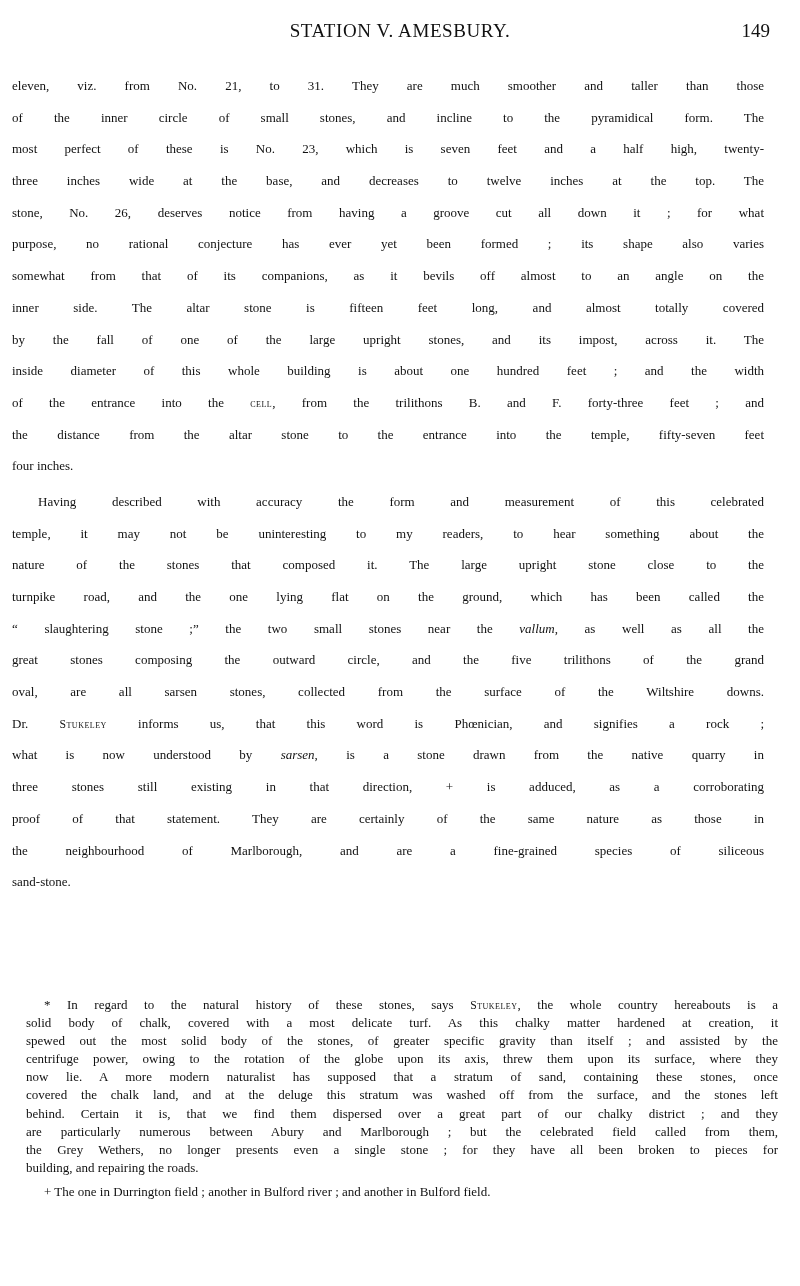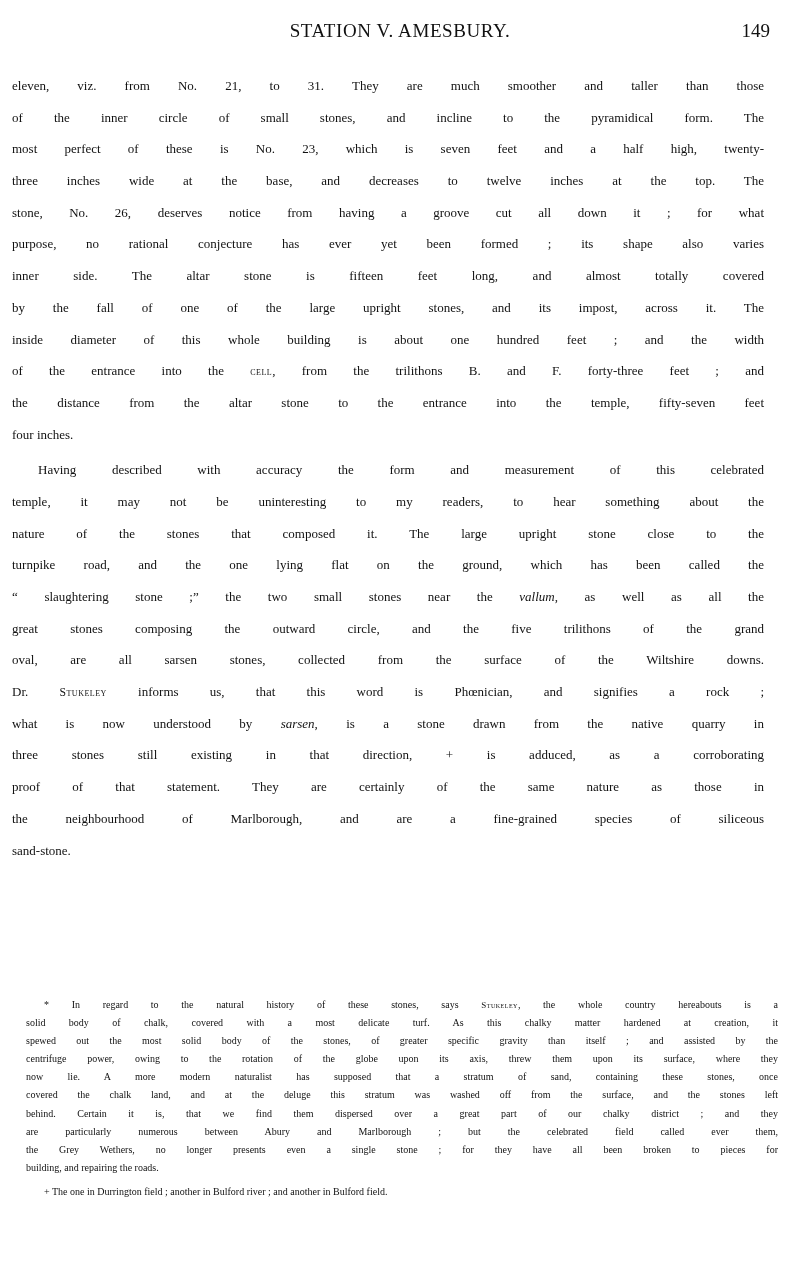--- a/index.html
+++ b/index.html
@@ -26,21 +26,21 @@
     height: 31.7px; line-height: 31.7px; white-space: nowrap;
     text-align: justify; text-align-last: justify;
   }
   .line.last { text-align-last: left; }
   .line.indent { padding-left: 26px; }
   .para-gap { height: 4px; }
   .sc { font-variant: small-caps; font-size: 0.9em; letter-spacing: 0.5px; margin-top: 28px; }
   .it { font-style: italic; margin-top: 44px; }
   .footnotes {
     position: absolute; left: 26px; width: 752px; top: 996px;
-    font-size: 10px;
+    font-size: 13px;
   }
   .fline {
     height: 18.1px; line-height: 18.1px; white-space: nowrap;
     text-align: justify; text-align-last: justify;
   }
   .fline.last { text-align-last: left; }
   .fline.indent { padding-left: 18px; }
   .fgap { height: 6px; }
 </style>
 </head>
@@ -52,20 +52,21 @@
 </div>
 
 <div class="body-text" id="body-text">
     <div>
       <div class="line">eleven, viz. from No. 21, to 31.  They are much smoother and taller than those</div>
       <div class="line">of the inner circle of small stones, and incline to the pyramidical form.  The</div>
       <div class="line">most perfect of these is No. 23, which is seven feet and a half high, twenty-</div>
       <div class="line">three inches wide at the base, and decreases to twelve inches at the top.  The</div>
       <div class="line">stone, No. 26, deserves notice from having a groove cut all down it ; for what</div>
       <div class="line">purpose, no rational conjecture has ever yet been formed ; its shape also varies</div>
+      <div class="line">somewhat from that of its companions, as it bevils off almost to an angle on the</div>
       <div class="line">inner side.  The altar stone is fifteen feet long, and almost totally covered</div>
       <div class="line">by the fall of one of the large upright stones, and its impost, across it.  The</div>
       <div class="line">inside diameter of this whole building is about one hundred feet ;  and the width</div>
       <div class="line"><span>of the entrance into the </span><span class="sc">cell</span><span>, from the trilithons B. and F. forty-three feet ;  and</span></div>
       <div class="line">the distance from the altar stone to the entrance into the temple, fifty-seven feet</div>
       <div class="line last">four inches.</div>
     </div>
     <div class="para-gap"></div>
     <div>
       <div class="line indent">Having described with accuracy the form and measurement of this celebrated</div>
@@ -85,21 +86,21 @@
   </div>
 <div class="footnotes" id="footnotes">
     <div>
       <div class="fline indent"><span>* In regard to the natural history of these stones, says </span><span class="sc">Stukeley</span><span>, the whole country hereabouts is a</span></div>
       <div class="fline">solid body of chalk, covered with a most delicate turf.  As this chalky matter hardened at creation, it</div>
       <div class="fline">spewed out the most solid body of the stones, of greater specific gravity than itself ; and assisted by the</div>
       <div class="fline">centrifuge power, owing to the rotation of the globe upon its axis, threw them upon its surface, where they</div>
       <div class="fline">now lie.  A more modern naturalist has supposed that a stratum of sand, containing these stones, once</div>
       <div class="fline">covered the chalk land, and at the deluge this stratum was washed off from the surface, and the stones left</div>
       <div class="fline">behind.  Certain it is, that we find them dispersed over a great part of our chalky district ; and they</div>
-      <div class="fline">are particularly numerous between Abury and Marlborough ; but the celebrated field called ever them,</div>
+      <div class="fline">are particularly numerous between Abury and Marlborough ; but the celebrated field called from them,</div>
       <div class="fline">the Grey Wethers, no longer presents even a single stone ; for they have all been broken to pieces for</div>
       <div class="fline last">building, and repairing the roads.</div>
     </div>
     <div class="fgap"></div>
     <div>
       <div class="fline last indent">+ The one in Durrington field ;  another in Bulford river ;  and another in Bulford field.</div>
     </div>
   </div>
 
 </body></html>

